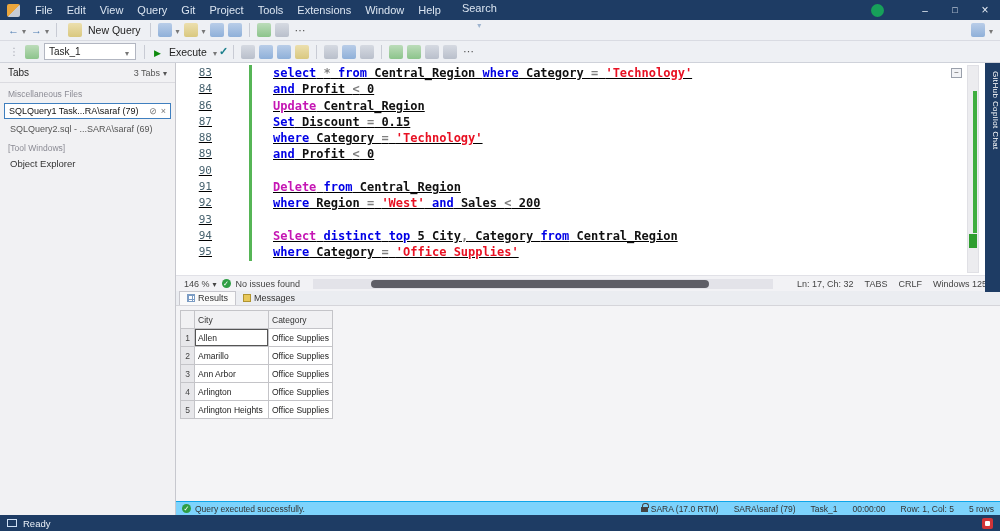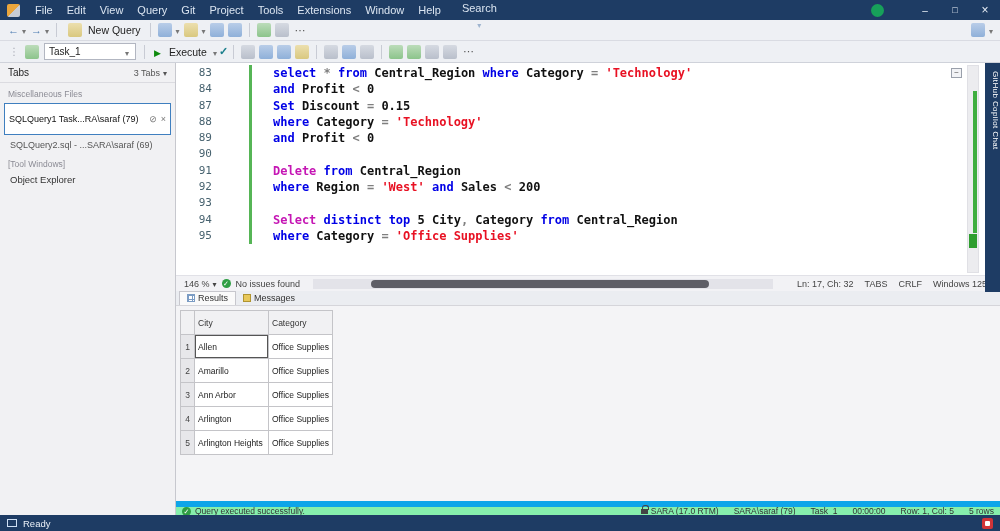--- a/index.html
+++ b/index.html
@@ -49,32 +49,32 @@
 
   
   .main { position:absolute; top:63px; left:0; right:0; bottom:16px; display:flex; background:#f1f1f3; }
 
   
   .sidebar { width:176px; flex-shrink:0; background:#f1f1f3; border-right:1px solid #c7c8ce; display:flex; flex-direction:column; }
   .sb-header { height:20px; display:flex; align-items:center; padding:0 8px; border-bottom:1px solid #dbdbe0; }
   .sb-title { font-size:10px; color:#222; }
   .sb-count { margin-left:auto; font-size:9px; color:#555; display:flex; align-items:center; gap:3px; }
   .sb-group { color:#8b8b94; font-size:8.5px; padding:6px 8px 2px; white-space:nowrap; }
-  .sb-item-active { margin:2px 4px 1px; background:#fff; border:1px solid #3f7fbf; height:32px; display:flex; align-items:center; padding:0 4px; }
+  .sb-item-active { margin:2px 4px 1px; background:#fff; border:1px solid #3f7fbf; height:16px; display:flex; align-items:center; padding:0 4px; }
   .sb-item-active .lbl { flex:1; font-size:9px; color:#111; white-space:nowrap; overflow:hidden; }
   .sb-mini { color:#777; font-size:9px; margin-left:4px; }
   .pin-icon::before { content:"⊘"; }
   .close-mini::before { content:"×"; }
   .sb-item { padding:4px 10px 3px; color:#555; font-size:9px; white-space:nowrap; overflow:hidden; }
   .sb-toolwin { padding:3px 10px; color:#333; font-size:9.5px; }
 
   
   .editor-col { flex:1; min-width:0; display:flex; flex-direction:column; position:relative; }
   .code-area { height:212px; background:#fff; position:relative; overflow:hidden; }
-  .code-lines { position:absolute; top:2px; left:0; right:36px; }
+  .code-lines { position:absolute; top:2px; left:0; right:36px;text-decoration:underline; }
   .cl { display:flex; height:16.3px; line-height:16.3px; font-family:"DejaVu Sans Mono", monospace; font-size:12px; font-weight:700; white-space:pre; }
   .ln { width:36px; text-align:right; color:#47626f; font-weight:400; font-size:11px; flex-shrink:0; }
   .chg { width:3px; background:#56b556; margin-left:37px; flex-shrink:0; }
   .ct { margin-left:21px; }
   .tok-k { color:#0000e6; }
   .tok-m { color:#c516b4; }
   .tok-s { color:#e81123; }
   .tok-o { color:#7f7f7f; }
   .tok-d { color:#111;text-align:right; }
   .vscroll { position:absolute; top:2px; bottom:2px; right:21px; width:12px; background:#ececef; border:1px solid #e0e0e5; }
@@ -97,29 +97,29 @@
   .res-tabs { height:15px; display:flex; align-items:flex-end; padding-left:3px; background:#ebedf1; border-bottom:1px solid #d5d5da; }
   .res-tab { padding:1px 7px 2px; display:flex; align-items:center; gap:3px; font-size:9px; color:#333; }
   .res-tab.active { background:#fafafa; border:1px solid #c7c7cd; border-bottom:none; }
   .tab-ic { width:8px; height:8px; flex-shrink:0; }
   .grid-ic { background:linear-gradient(#fff 0 0) padding-box, #7b9cc4; border:1px solid #7b9cc4;
              background-image:linear-gradient(#7b9cc4 1px, transparent 1px), linear-gradient(90deg,#7b9cc4 1px, transparent 1px);
              background-size:4px 4px; background-color:#fff; }
   .msg-ic { background:#e8c85a; border:1px solid #b09430; }
   .grid-wrap { flex:1; padding:4px 0 0 4px; }
   table.grid { border-collapse:collapse; font-size:8.5px; color:#222; background:#fff; }
-  table.grid th, table.grid td { border:1px solid #c4c4c8; height:24px; padding:0 3px; font-weight:400; white-space:nowrap; }
+  table.grid th, table.grid td { border:1px solid #c4c4c8; height:18px; padding:0 3px; font-weight:400; white-space:nowrap; }
   table.grid th { background:#f1f1f3; text-align:left; color:#333; }
   td.rownum, th.corner { background:#e7e7ea; width:14px; min-width:14px; text-align:center; color:#444; }
   th.col-city { width:74px; min-width:74px; }
   th.col-cat { width:54px; min-width:54px; }
   td.sel { box-shadow:inset 0 0 0 1px #555; }
 
   
-  .yellowbar { height:14px; background:#86efac; border-top:6px solid #0ea5e9; display:flex; align-items:center; font-size:8.5px; color:#333; padding:0 6px; flex-shrink:0; }
+  .yellowbar { height:14px; background:#7dd3fc; border-top:1px solid #0ea5e9; display:flex; align-items:center; font-size:8.5px; color:#333; padding:0 6px; flex-shrink:0; }
   .yb-msg { display:flex; align-items:center; gap:4px; }
   .yb-right { margin-left:auto; display:flex; align-items:center; gap:15px; }
   .yb-item { white-space:nowrap; }
   .lock-icon { width:7px; height:5px; background:#444; position:relative; display:inline-block; margin-right:3px; vertical-align:0; }
   .lock-icon::before { content:""; position:absolute; width:5px; height:4px; border:1px solid #444; border-bottom:none; border-radius:3px 3px 0 0; top:-4px; left:1px; }
 
   
   .copilot-strip { position:absolute; top:0; right:0; width:15px; height:229px; background:#1e3c64; color:#fff;
                    writing-mode:vertical-rl; font-size:8px; letter-spacing:.4px; padding-top:8px; text-align:left; }
 
@@ -237,20 +237,21 @@
     <div class="sb-group">[Tool Windows]</div>
     <div class="sb-toolwin">Object Explorer</div>
   </div>
 
   <div class="editor-col">
 
     <div class="code-area">
       <div class="code-lines">
           <div class="cl"><span class="ln">83</span><span class="chg"></span><span class="ct"><span class="tok-k">select</span><span class="tok-d"> </span><span class="tok-o">*</span><span class="tok-d"> </span><span class="tok-k">from</span><span class="tok-d"> Central_Region </span><span class="tok-k">where</span><span class="tok-d"> Category </span><span class="tok-o">=</span><span class="tok-d"> </span><span class="tok-s">'Technology'</span></span></div>
           <div class="cl"><span class="ln">84</span><span class="chg"></span><span class="ct"><span class="tok-k">and</span><span class="tok-d"> Profit </span><span class="tok-o">&lt;</span><span class="tok-d"> 0</span></span></div>
+          <div class="cl"><span class="ln">86</span><span class="chg"></span><span class="ct"><span class="tok-m">Update</span><span class="tok-d"> Central_Region</span></span></div>
           <div class="cl"><span class="ln">87</span><span class="chg"></span><span class="ct"><span class="tok-k">Set</span><span class="tok-d"> Discount </span><span class="tok-o">=</span><span class="tok-d"> 0.15</span></span></div>
           <div class="cl"><span class="ln">88</span><span class="chg"></span><span class="ct"><span class="tok-k">where</span><span class="tok-d"> Category </span><span class="tok-o">=</span><span class="tok-d"> </span><span class="tok-s">'Technology'</span></span></div>
           <div class="cl"><span class="ln">89</span><span class="chg"></span><span class="ct"><span class="tok-k">and</span><span class="tok-d"> Profit </span><span class="tok-o">&lt;</span><span class="tok-d"> 0</span></span></div>
           <div class="cl"><span class="ln">90</span><span class="chg"></span><span class="ct"></span></div>
           <div class="cl"><span class="ln">91</span><span class="chg"></span><span class="ct"><span class="tok-m">Delete</span><span class="tok-d"> </span><span class="tok-k">from</span><span class="tok-d"> Central_Region</span></span></div>
           <div class="cl"><span class="ln">92</span><span class="chg"></span><span class="ct"><span class="tok-k">where</span><span class="tok-d"> Region </span><span class="tok-o">=</span><span class="tok-d"> </span><span class="tok-s">'West'</span><span class="tok-d"> </span><span class="tok-k">and</span><span class="tok-d"> Sales </span><span class="tok-o">&lt;</span><span class="tok-d"> 200</span></span></div>
           <div class="cl"><span class="ln">93</span><span class="chg"></span><span class="ct"></span></div>
           <div class="cl"><span class="ln">94</span><span class="chg"></span><span class="ct"><span class="tok-m">Select</span><span class="tok-d"> </span><span class="tok-k">distinct</span><span class="tok-d"> </span><span class="tok-k">top</span><span class="tok-d"> 5 City</span><span class="tok-o">,</span><span class="tok-d"> Category </span><span class="tok-k">from</span><span class="tok-d"> Central_Region</span></span></div>
           <div class="cl"><span class="ln">95</span><span class="chg"></span><span class="ct"><span class="tok-k">where</span><span class="tok-d"> Category </span><span class="tok-o">=</span><span class="tok-d"> </span><span class="tok-s">'Office Supplies'</span></span></div>
         </div>

